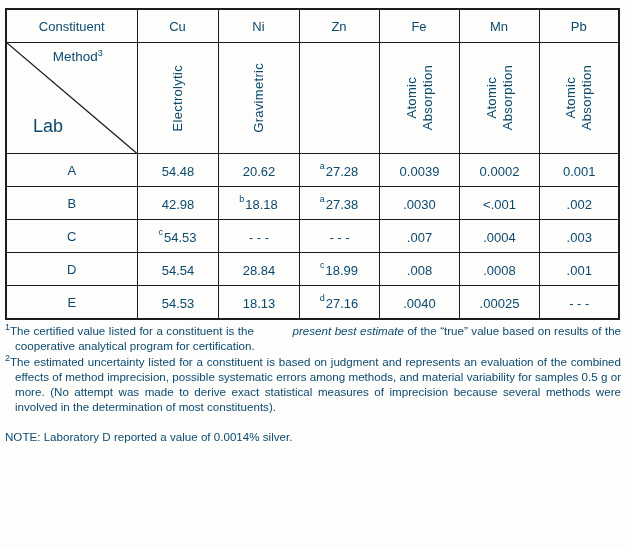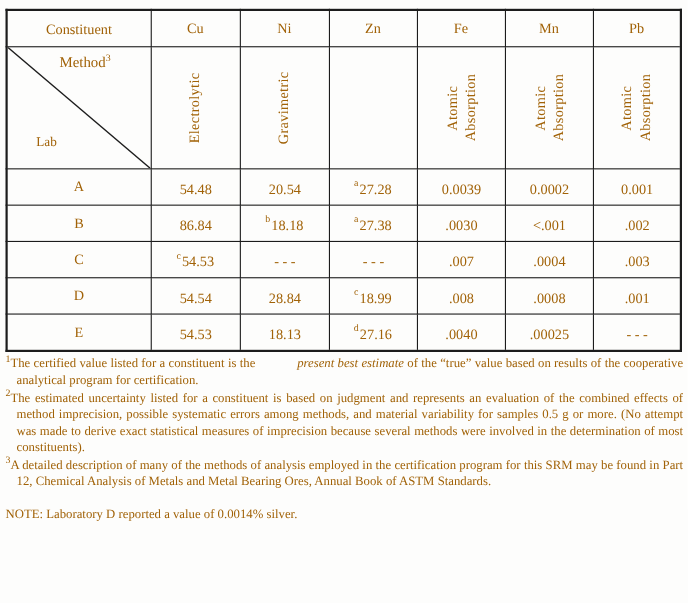--- a/index.html
+++ b/index.html
@@ -1,22 +1,22 @@
 <!DOCTYPE html>
 <html><head>
 <meta charset="utf-8">
 <style>
   html, body { margin: 0; padding: 0; }
   body { background: #ffffff; }
   .page {
     position: relative;
     width: 625px; height: 548px;
     background: #fdfdfc;
-    font-family: Liberation Serif, serif;
-    color: #a16207;
+    font-family: Liberation Sans, sans-serif;
+    color: #0c4a6e;
     box-sizing: border-box;
     padding: 8px 6px 0 5px;
     overflow: hidden;
   }
   table.srm {
     border-collapse: collapse;
     table-layout: fixed;
     width: 613px;
     border: 2px solid #1c1c1c;
   }
@@ -41,21 +41,21 @@
   sup.fnmark { font-size: 9px; line-height: 0; }
   .cell-sup {
     font-size: 9px;
     vertical-align: 7px;
     margin-right: 1px;
   }
   
   .diag-cell { position: relative; }
   .diag-cell svg.diag-line { position: absolute; inset: 0; width: 100%; height: 100%; }
   .diag-method { position: absolute; top: 6px; left: 50%; transform: translateX(-38%); font-size: 13.5px; }
-  .diag-lab { position: absolute; bottom: 16px; left: 26px; font-size: 12px; }
+  .diag-lab { position: absolute; bottom: 16px; left: 26px; font-size: 18px; }
   
   .vwrap {
     display: flex;
     flex-direction: row;
     align-items: center;
     justify-content: center;
     gap: 1px;
     height: 110px;
   }
   .vtext {
@@ -153,29 +153,29 @@
             <div class="vwrap">
               <span class="vtext">Atomic</span>
               <span class="vtext">Absorption</span>
             </div>
           </td>
     </tr>
 
     <tr class="lab-row">
       <td><span>A</span></td>
       <td><span class="cell-sup"></span><span>54.48</span></td>
-      <td><span class="cell-sup"></span><span>20.54</span></td>
+      <td><span class="cell-sup"></span><span>20.62</span></td>
       <td><span class="cell-sup">a</span><span>27.28</span></td>
       <td><span class="cell-sup"></span><span>0.0039</span></td>
       <td><span class="cell-sup"></span><span>0.0002</span></td>
       <td><span class="cell-sup"></span><span>0.001</span></td>
     </tr>
     <tr class="lab-row">
       <td><span>B</span></td>
-      <td><span class="cell-sup"></span><span>86.84</span></td>
+      <td><span class="cell-sup"></span><span>42.98</span></td>
       <td><span class="cell-sup">b</span><span>18.18</span></td>
       <td><span class="cell-sup">a</span><span>27.38</span></td>
       <td><span class="cell-sup"></span><span>.0030</span></td>
       <td><span class="cell-sup"></span><span>&lt;.001</span></td>
       <td><span class="cell-sup"></span><span>.002</span></td>
     </tr>
     <tr class="lab-row">
       <td><span>C</span></td>
       <td><span class="cell-sup">c</span><span>54.53</span></td>
       <td><span class="cell-sup"></span><span>- - -</span></td>
@@ -201,18 +201,17 @@
       <td><span class="cell-sup"></span><span>.0040</span></td>
       <td><span class="cell-sup"></span><span>.00025</span></td>
       <td><span class="cell-sup"></span><span>- - -</span></td>
     </tr>
   </tbody>
     </table>
 
   <div class="footnotes">
     <p class="fn"><sup class="fnmark">1</sup><span>The certified value listed for a constituent is the </span><span class="it">present best estimate</span><span> of the “true” value based on results of the cooperative analytical program for certification.</span></p>
     <p class="fn"><sup class="fnmark">2</sup><span>The estimated uncertainty listed for a constituent is based on judgment and represents an evaluation of the combined effects of method imprecision, possible systematic errors among methods, and material variability for samples 0.5 g or more.  (No attempt was made to derive exact statistical measures of imprecision because several methods were involved in the determination of most constituents).</span></p>
-    <p class="fn"><sup class="fnmark">3</sup><span>A detailed description of many of the methods of analysis employed in the certification program for this SRM may be found in Part 12, Chemical Analysis of Metals and Metal Bearing Ores, Annual Book of ASTM Standards.</span></p>
     <div class="note-line">NOTE:  Laboratory D reported a value of 0.0014% silver.</div>
 
   </div>
 
 </div>
 
 </body></html>

